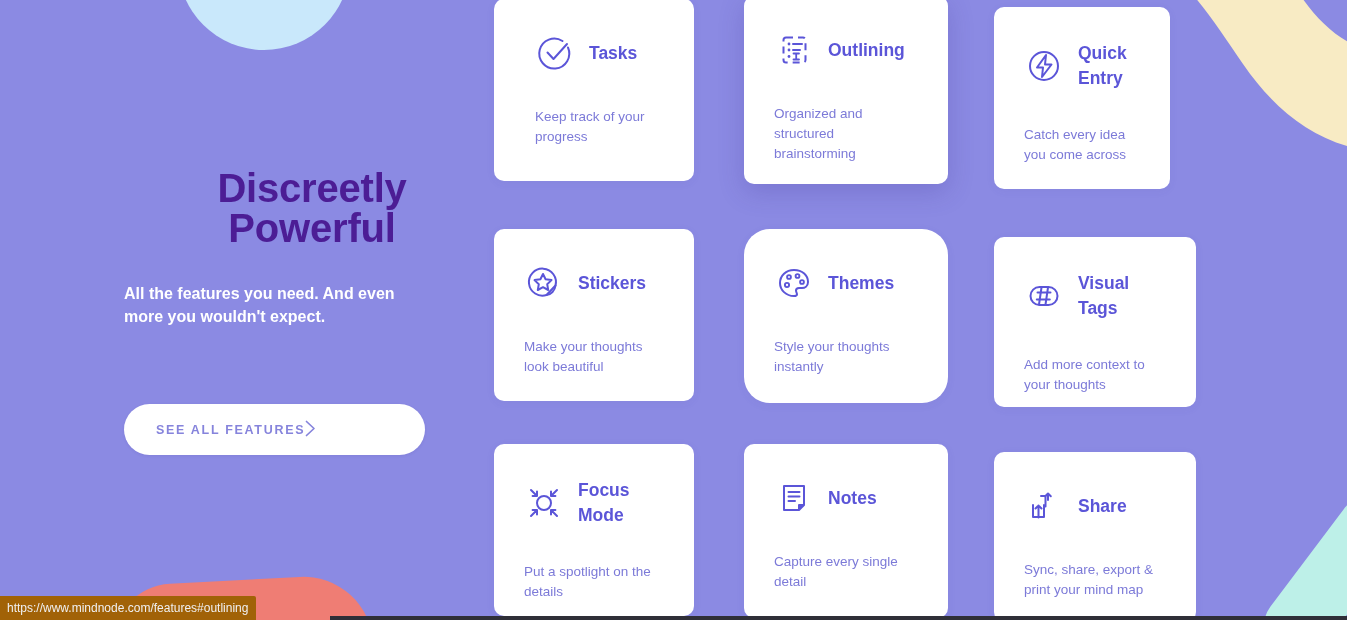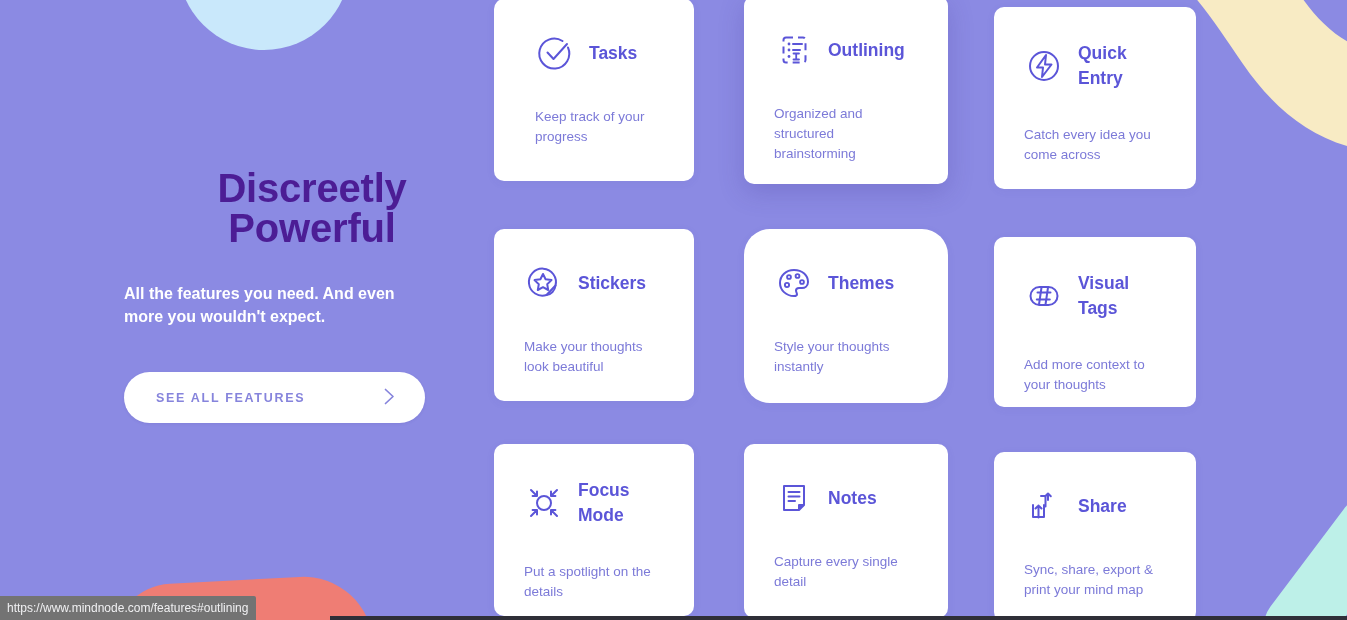--- a/index.html
+++ b/index.html
@@ -95,29 +95,29 @@
   .hero-sub {
     margin-top: 34px;
     color: #ffffff;
     font-size: 16px;
     line-height: 23px;
     font-weight: 700;
     width: 290px;
   }
 
   .cta-button {
-    margin-top: 44px;
+    margin-top: 76px;
     width: 301px;
     height: 51px;
     background: #ffffff;
     border: none;
     border-radius: 26px;
     display: flex;
     align-items: center;
-    justify-content: space-between;
+    justify-content: flex-start;
     padding: 0 30px 0 32px;
     cursor: pointer;
     box-shadow: 0 1px 3px rgba(60,50,140,0.10);
   }
 
   .cta-label {
     color: #8684dc;
     font-size: 12.5px;
     font-weight: 700;
     letter-spacing: 1.7px;
@@ -173,21 +173,21 @@
     line-height: 20px;
     font-weight: 400;
   }
 
   
   .status-bar {
     position: absolute;
     left: 0;
     bottom: 0;
     z-index: 20;
-    background: #737373;
+    background: #a16207;
     color: #f0f0f2;
     font-size: 12px;
     line-height: 16px;
     padding: 4px 8px 4px 7px;
     border-top-right-radius: 2px;
     max-width: 420px;
     white-space: nowrap;
     overflow: hidden;
     text-overflow: ellipsis;
     margin-top: 44px;
@@ -263,21 +263,21 @@
             <path d="M19 20 L26 20" stroke="#5b55d8" stroke-width="2" stroke-linecap="round"></path>
             <circle cx="15" cy="26.5" r="1.4" fill="#5b55d8"></circle>
             <path d="M19.5 23.5 L25 23.5 M22.2 23.5 L22.2 29.5 M19.5 29.5 L25 29.5" stroke="#5b55d8" stroke-width="1.8" stroke-linecap="round"></path>
           </svg>
         </span>
         <h3 class="card-title">Outlining</h3>
       </div>
       <p class="card-desc">Organized and structured brainstorming</p>
     </article>
 
-    <article class="card" style="left:494px; top:7px; width:202px; height:182px;">
+    <article class="card" style="left:494px; top:7px; width:176px; height:182px;">
       <div class="card-head">
         <span class="card-icon">
           <svg width="40" height="40" viewBox="0 0 40 40" fill="none" xmlns="http://www.w3.org/2000/svg">
             <circle cx="20" cy="20" r="14" stroke="#5b55d8" stroke-width="2"></circle>
             <path d="M22 9 L13 21.5 L19 21.5 L18 31 L27.5 18.5 L21 18.5 Z" stroke="#5b55d8" stroke-width="2" stroke-linejoin="round" fill="none"></path>
           </svg>
         </span>
         <h3 class="card-title">Quick
 Entry</h3>
       </div>

